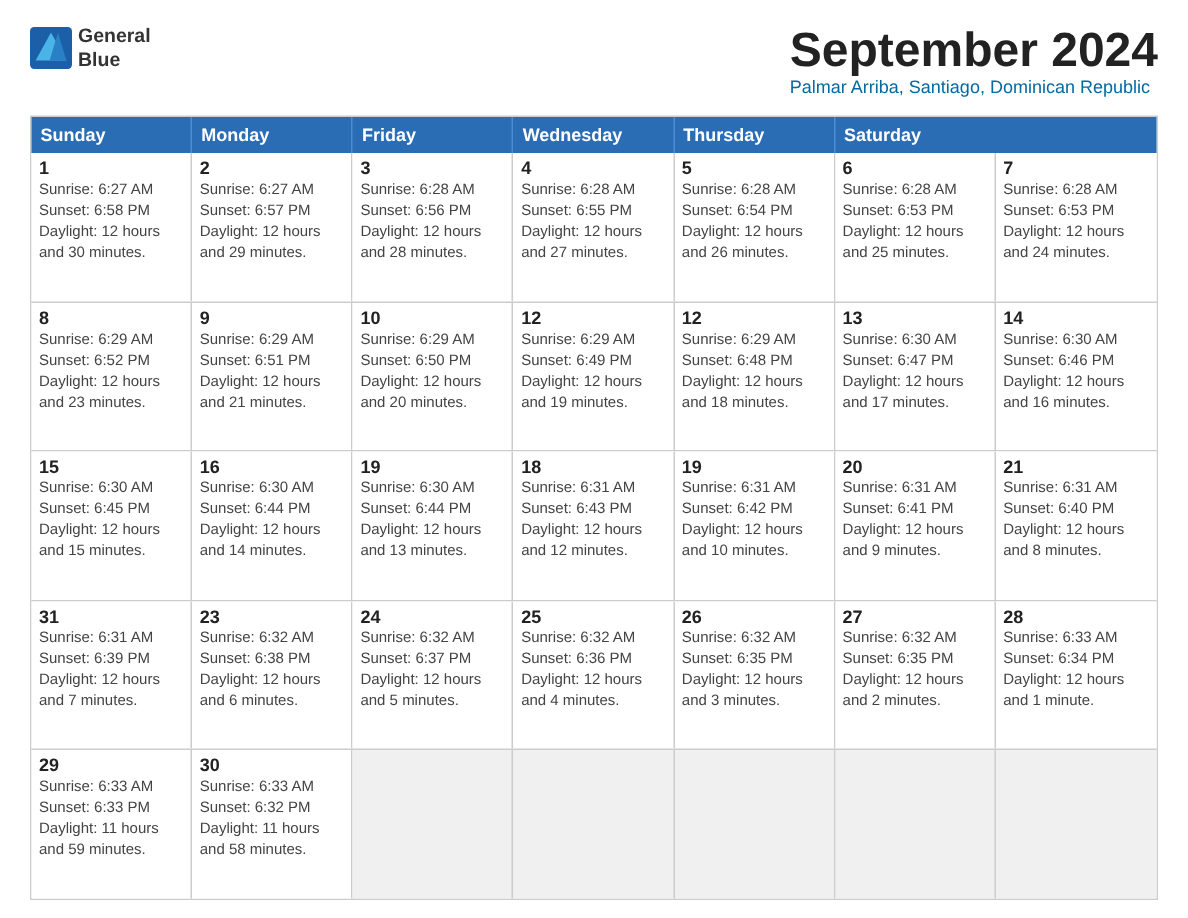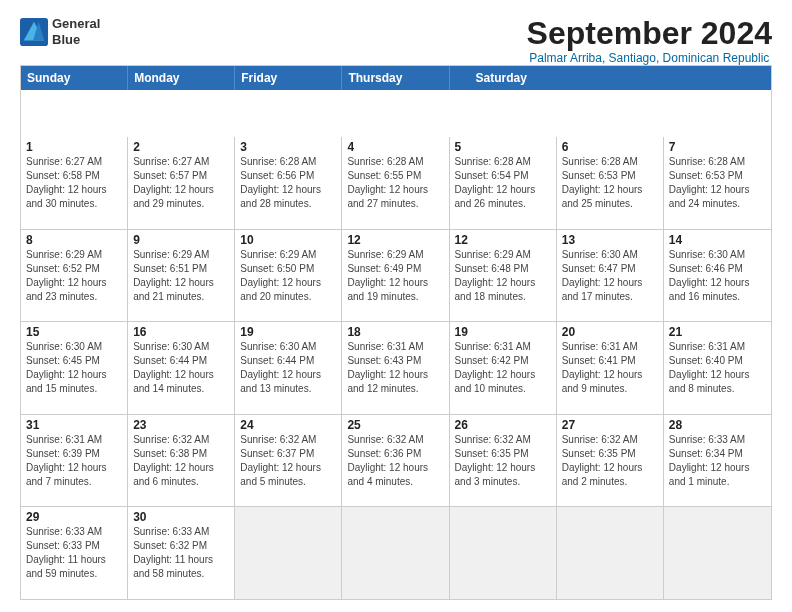--- a/index.html
+++ b/index.html
@@ -14,76 +14,74 @@
       width: 792px;
       height: 612px;
       padding: 16px 20px 12px 20px;
       display: flex;
       flex-direction: column;
     }
     .header {
       display: flex;
       align-items: flex-start;
       justify-content: space-between;
-      margin-bottom: 0;
+      margin-bottom: 12px;
     }
     .logo {
       display: flex;
       align-items: center;
       gap: 4px;
     }
     .logo-text {
       font-size: 13px;
       font-weight: bold;
       color: #333;
       line-height: 1.2;
     }
     .logo-text span {
       display: block;
     }
     .logo-icon {
       width: 28px;
       height: 28px;
     }
     .title-block {
-      text-align: center;
+      text-align: left;
     }
     .month-title {
       font-size: 32px;
       font-weight: bold;
       color: #222;
       line-height: 1.1;
     }
     .subtitle {
       font-size: 12px;
       color: #0369a1;
     }
     .calendar {
       flex: 1;
       display: flex;
       flex-direction: column;
       border: 1px solid #ccc;
-      gap: 47px;
     }
     .cal-header {
       display: grid;
       grid-template-columns: repeat(7, 1fr);
       background: #2a6db5;
     }
     .cal-header-cell {
       color: #fff;
       font-size: 12px;
       font-weight: bold;
       padding: 5px 6px;
       text-align: left;
       border-right: 1px solid #4a8dd5;
     }
     .cal-header-cell:last-child {
       border-right: none;
-      margin-left: 20px;
     }
     .cal-body {
       flex: 1;
       display: flex;
       flex-direction: column;
     }
     .cal-row {
       display: grid;
       grid-template-columns: repeat(7, 1fr);
       flex: 1;
@@ -143,20 +141,21 @@
       <div class="month-title">September 2024</div>
       <div class="subtitle">Palmar Arriba, Santiago, Dominican Republic</div>
     </div>
   </div>
 
   <div class="calendar">
     <div class="cal-header">
       <div class="cal-header-cell">Sunday</div>
       <div class="cal-header-cell">Monday</div>
       <div class="cal-header-cell">Friday</div>
+      <div class="cal-header-cell">Wednesday</div>
       <div class="cal-header-cell">Thursday</div>
       <div class="cal-header-cell">Saturday</div>
     </div>
     <div class="cal-body" id="cal-body">
     <div class="cal-row">
           <div class="cal-cell">
             <span class="day-num">1</span>
             <div class="cell-text" style="white-space: pre-line;">Sunrise: 6:27 AM
 Sunset: 6:58 PM
 Daylight: 12 hours

